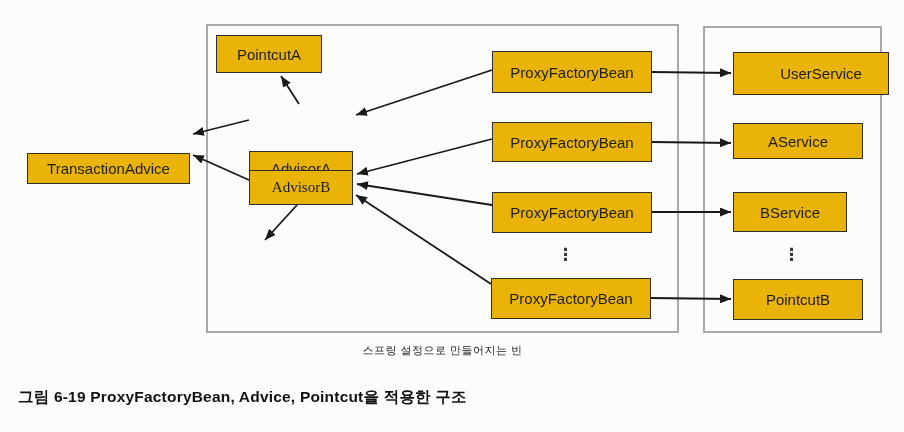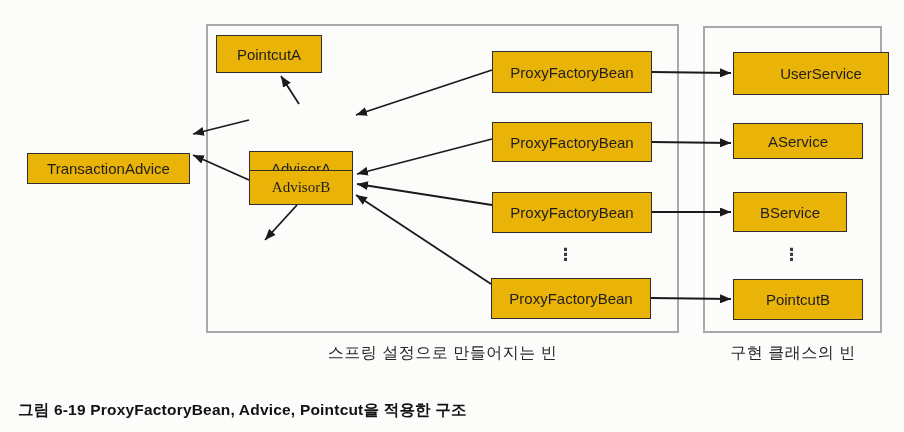--- a/index.html
+++ b/index.html
@@ -17,21 +17,21 @@
     border:1.5px solid #2f2f2f; background:#eab308;
     display:flex; align-items:center; justify-content:center;
     font-size:15px; color:#1e1e1e; white-space:nowrap;
     z-index:10;
   }
   .dots {
     position:absolute; z-index:10; font-size:17px; font-weight:700;
     color:#3a3a3a; line-height:1;
   }
   .zone-label {
-    position:absolute; text-align:center; font-size:16px; color:#262626;
+    position:absolute; text-align:center; font-size:11px; color:#262626;
     letter-spacing:0.5px;
   }
   .caption {
     position:absolute; font-weight:700; font-size:15.5px; color:#121212;
     letter-spacing:0.2px;
   }
   svg.arrows { position:absolute; left:0; top:0; z-index:5; pointer-events:none; }
   svg.arrows line { stroke:#1a1a1a; stroke-width:1.8; }
 </style>
 </head>
@@ -74,17 +74,16 @@
   <div class="dots" style="left:557px; top:246px;">⋮</div>
   <div class="node" style="left:491px; top:278px; width:160px; height:41px;">ProxyFactoryBean</div>
 
   <div class="node" style="left:733px; top:52px; width:156px; height:43px;padding-left:20px;">UserService</div>
   <div class="node" style="left:733px; top:123px; width:130px; height:36px;">AService</div>
   <div class="node" style="left:733px; top:192px; width:114px; height:40px;">BService</div>
   <div class="dots" style="left:783px; top:246px;">⋮</div>
   <div class="node" style="left:733px; top:279px; width:130px; height:41px;">PointcutB</div>
 
   <div class="zone-label" style="left:206px; top:343px; width:473px;">스프링 설정으로 만들어지는 빈</div>
-  <div class="zone-label" style="left:688px; top:343px; width:210px;">구현 클래스의 빈</div>
 
-  <div class="caption" style="left:18px; top:400px;">그림 6-19 ProxyFactoryBean, Advice, Pointcut을 적용한 구조</div>
+  <div class="caption" style="left:18px; top:387px;">그림 6-19 ProxyFactoryBean, Advice, Pointcut을 적용한 구조</div>
 
 </div>
 
 </body></html>

